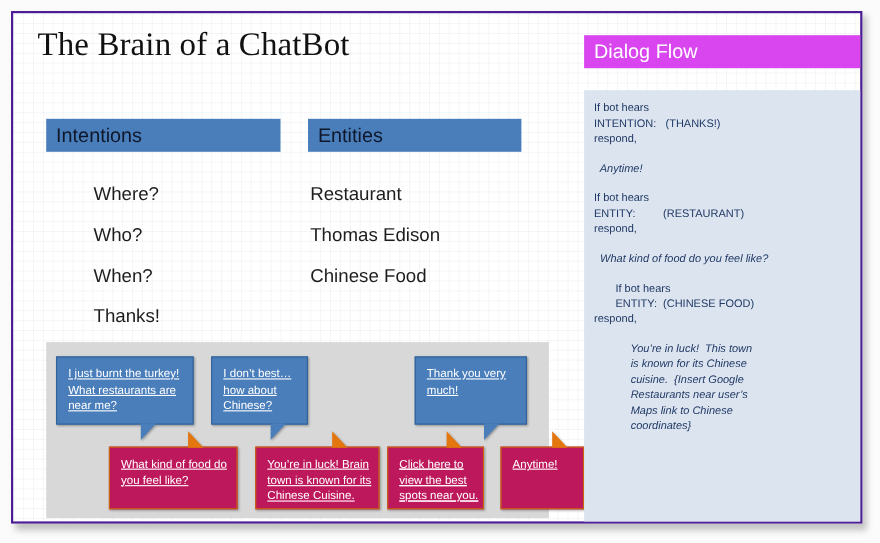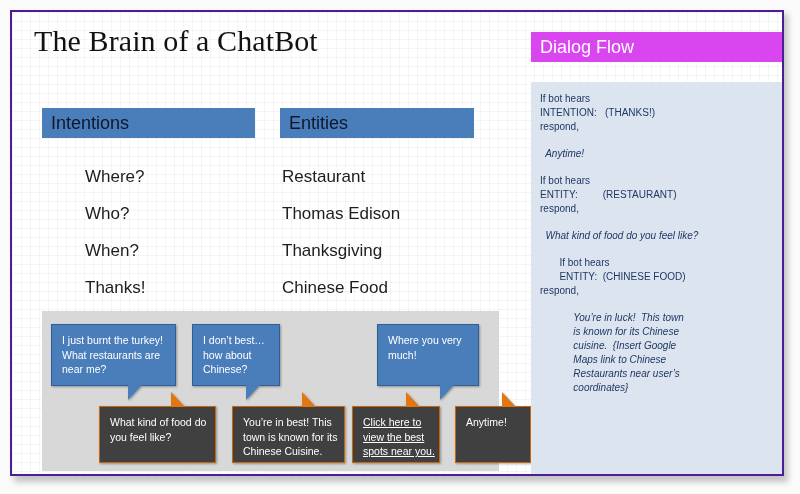--- a/index.html
+++ b/index.html
@@ -107,21 +107,21 @@
   .bubble {
     position: absolute;
     box-sizing: border-box;
     color: #ffffff;
     font-size: 10.5px;
     line-height: 14.5px;
     padding: 8px 9px 8px 10px;
     filter: drop-shadow(1.5px 1.5px 1.2px rgba(0,0,0,.33));
   }
   .bubble.blue   { background: #4a7ebb; border: 1px solid #2f5f95; }
-  .bubble.orange { background: #404040; border: 1px solid #c9660a; }
+  .bubble.orange { background: #be185d; border: 1px solid #c9660a; }
 
   
   .bubble.blue .tail {
     position: absolute;
     left: 62%;
     bottom: -15px;
     width: 0; height: 0;
     border-left: 14px solid #4a7ebb;
     border-bottom: 15px solid transparent;
     filter: none;
@@ -129,21 +129,21 @@
   
   .bubble.orange .tail {
     position: absolute;
     left: 62%;
     top: -15px;
     width: 0; height: 0;
     border-left: 14px solid #e4760f;
     border-top: 15px solid transparent;
   }
 
-  .bubble .txt { position: relative; z-index: 2; }
+  .bubble .txt { position: relative; z-index: 2; text-decoration: underline; }
   .bubble .txt .line { display: block; white-space: nowrap; }
   .bubble.link-bubble .txt .line {
     text-decoration: underline;
   }
 
   
   #dialog-flow-header {
     position: absolute;
     left: 519px; top: 20px;
     width: 264px; height: 30px;
@@ -188,31 +188,30 @@
       <div class="row">Where?</div>
       <div class="row">Who?</div>
       <div class="row">When?</div>
       <div class="row">Thanks!</div>
     </div>
 
     <div class="col-header" id="hdr-entities">Entities</div>
     <div class="col-list" id="list-entities">
       <div class="row">Restaurant</div>
       <div class="row">Thomas Edison</div>
-      <div class="row">Thanksgiving</div>
       <div class="row">Chinese Food</div>
     </div>
 
     <div class="chat-strip" id="chat-strip">
         <div class="bubble blue" style="left: 9px; top: 13px; width: 125px; height: 62px;"><span class="txt"><span class="line">I just burnt the turkey!</span><span class="line">What restaurants are</span><span class="line">near me?</span></span><span class="tail"></span></div>
         <div class="bubble orange" style="left: 57px; top: 95px; width: 117px; height: 57px;"><span class="txt"><span class="line">What kind of food do</span><span class="line">you feel like?</span></span><span class="tail"></span></div>
         <div class="bubble blue" style="left: 150px; top: 13px; width: 88px; height: 62px;"><span class="txt"><span class="line">I don’t best…</span><span class="line">how about</span><span class="line">Chinese?</span></span><span class="tail"></span></div>
-        <div class="bubble orange" style="left: 190px; top: 95px; width: 113px; height: 57px;"><span class="txt"><span class="line">You’re in best!  This</span><span class="line">town is known for its</span><span class="line">Chinese Cuisine.</span></span><span class="tail"></span></div>
+        <div class="bubble orange" style="left: 190px; top: 95px; width: 113px; height: 57px;"><span class="txt"><span class="line">You’re in luck!  Brain</span><span class="line">town is known for its</span><span class="line">Chinese Cuisine.</span></span><span class="tail"></span></div>
         <div class="bubble orange link-bubble" style="left: 310px; top: 95px; width: 88px; height: 57px;"><span class="txt"><span class="line">Click here to</span><span class="line">view the best</span><span class="line">spots near you.</span></span><span class="tail"></span></div>
-        <div class="bubble blue" style="left: 335px; top: 13px; width: 102px; height: 62px;"><span class="txt"><span class="line">Where you very</span><span class="line">much!</span></span><span class="tail"></span></div>
+        <div class="bubble blue" style="left: 335px; top: 13px; width: 102px; height: 62px;"><span class="txt"><span class="line">Thank you very</span><span class="line">much!</span></span><span class="tail"></span></div>
         <div class="bubble orange" style="left: 413px; top: 95px; width: 76px; height: 57px;"><span class="txt"><span class="line">Anytime!</span></span><span class="tail"></span></div>
       </div>
 
     <div id="dialog-flow-header">Dialog Flow</div>
     <div id="dialog-flow-body">
         <span class="df-line">If bot hears</span>
         <span class="df-line b">INTENTION:   (THANKS!)</span>
         <span class="df-line">respond,</span>
         <span class="df-gap"></span>
         <span class="df-line i">  Anytime!</span>
@@ -223,18 +222,18 @@
         <span class="df-gap"></span>
         <span class="df-line i">  What kind of food do you feel like?</span>
         <span class="df-gap"></span>
         <span class="df-line">       If bot hears</span>
         <span class="df-line b">       ENTITY:  (CHINESE FOOD)</span>
         <span class="df-line">respond,</span>
         <span class="df-gap"></span>
         <span class="df-line i">            You’re in luck!  This town</span>
         <span class="df-line i">            is known for its Chinese</span>
         <span class="df-line i">            cuisine.  {Insert Google</span>
+        <span class="df-line i">            Restaurants near user’s</span>
         <span class="df-line i">            Maps link to Chinese</span>
-        <span class="df-line i">            Restaurants near user’s</span>
         <span class="df-line i">            coordinates}</span>
       </div>
   </div>
 </div>
 
 </body></html>

